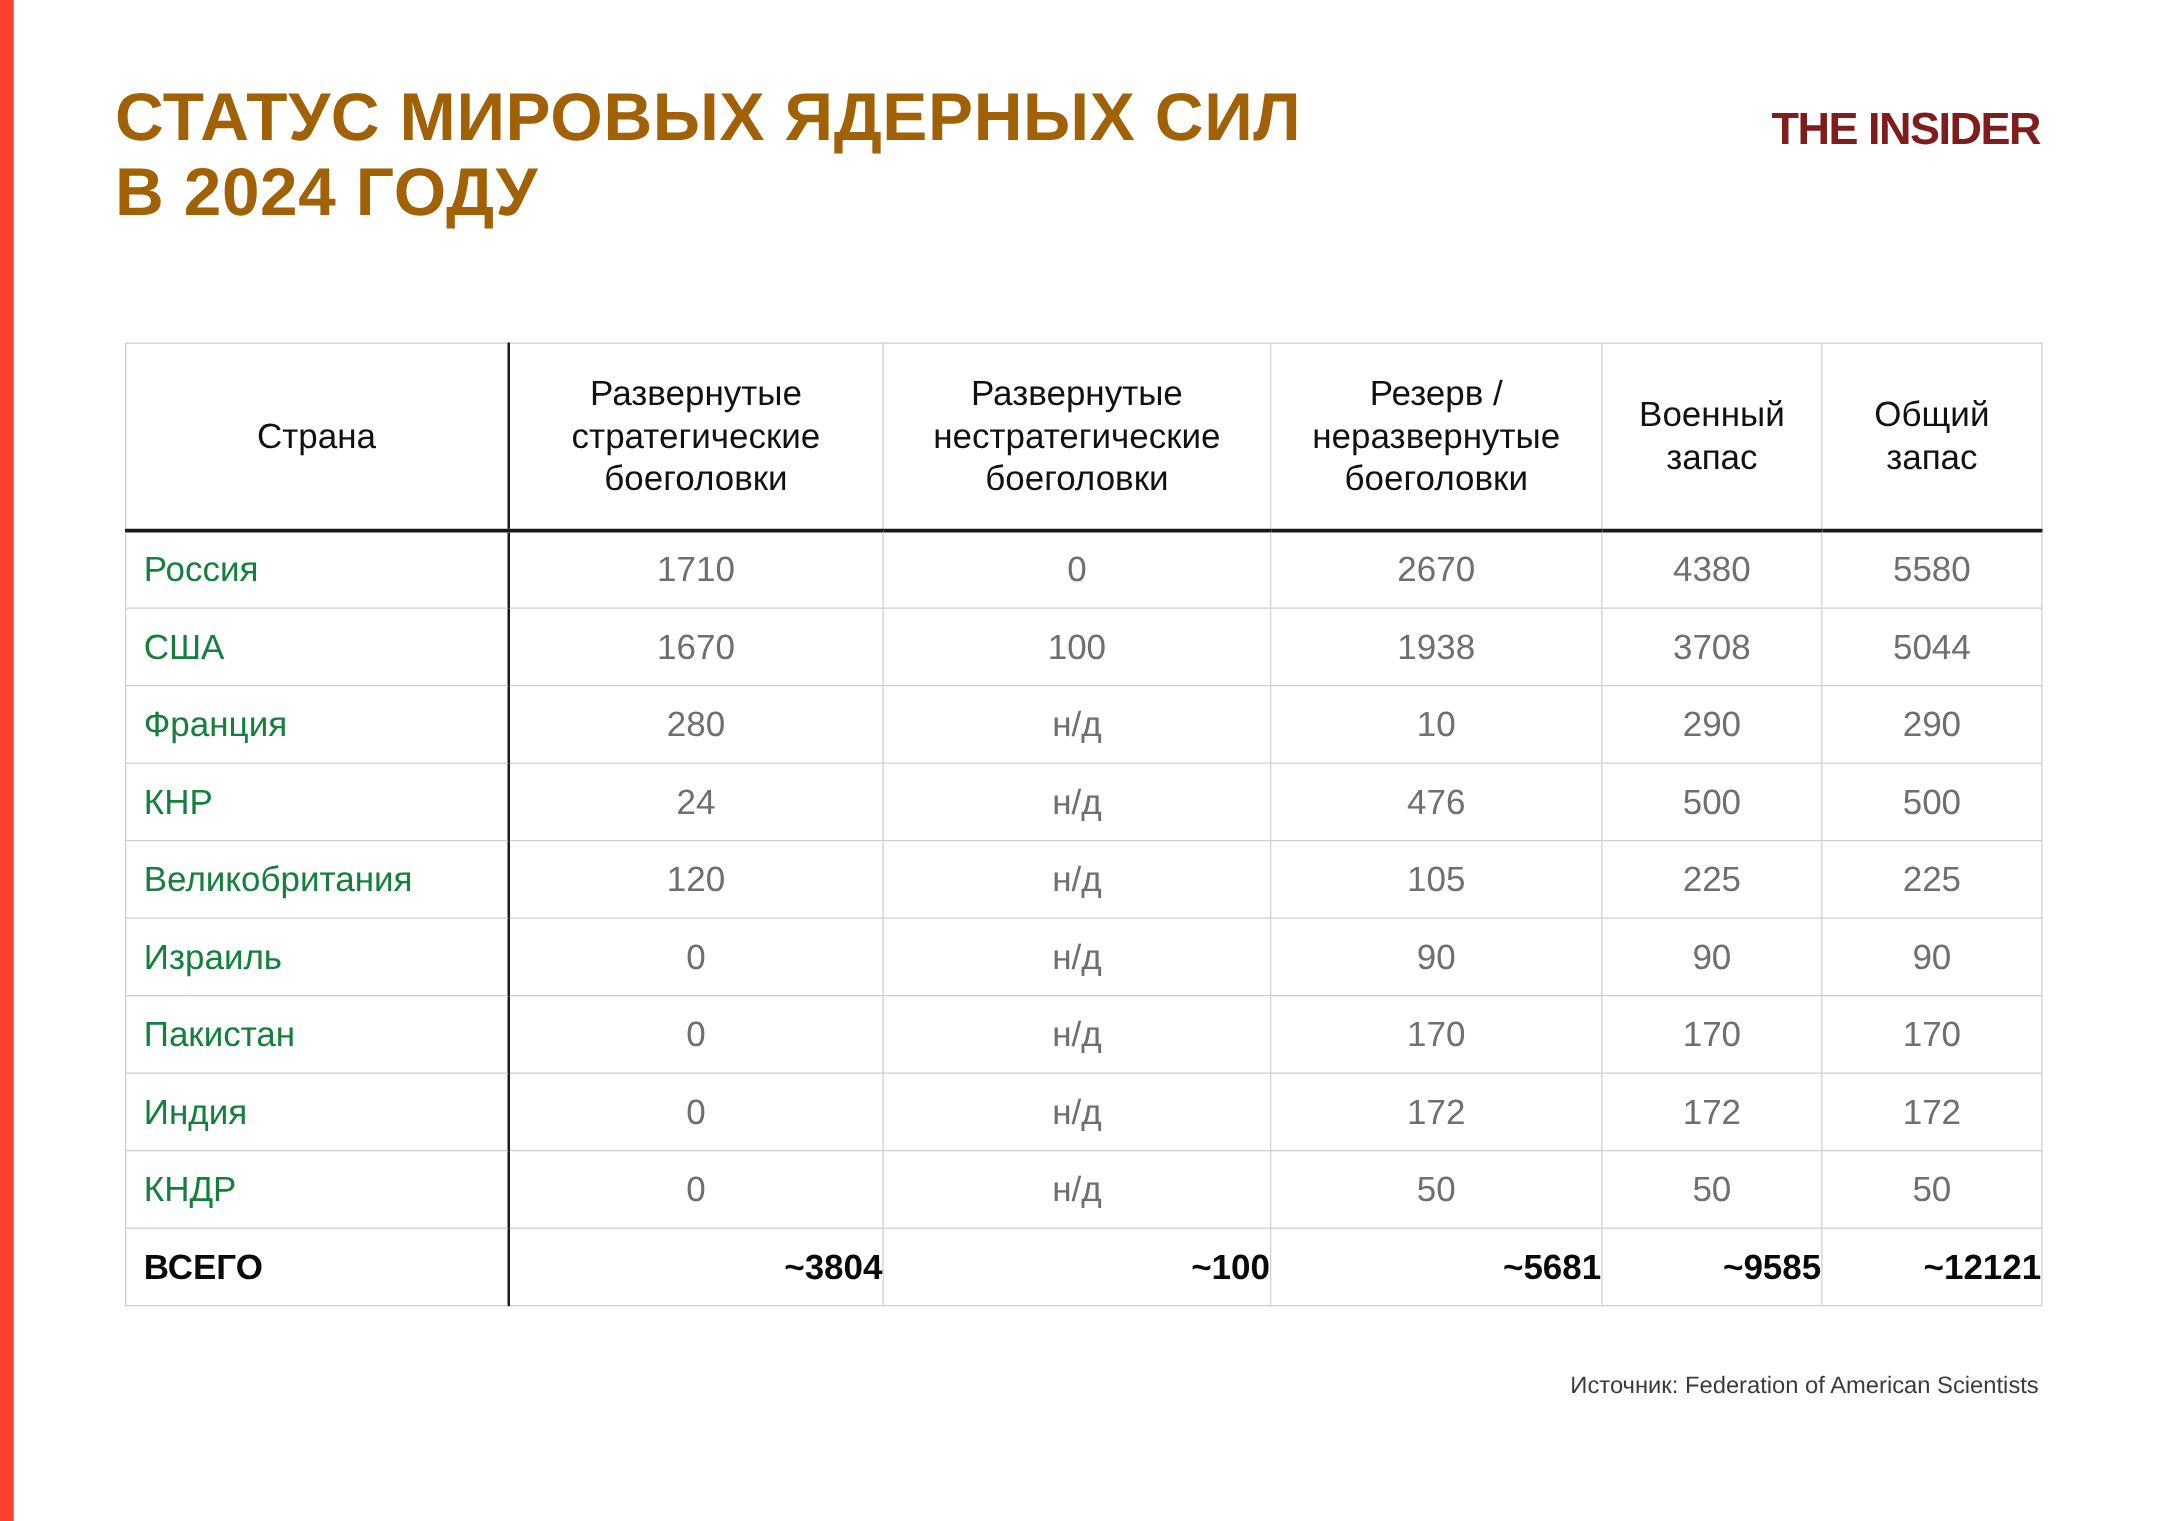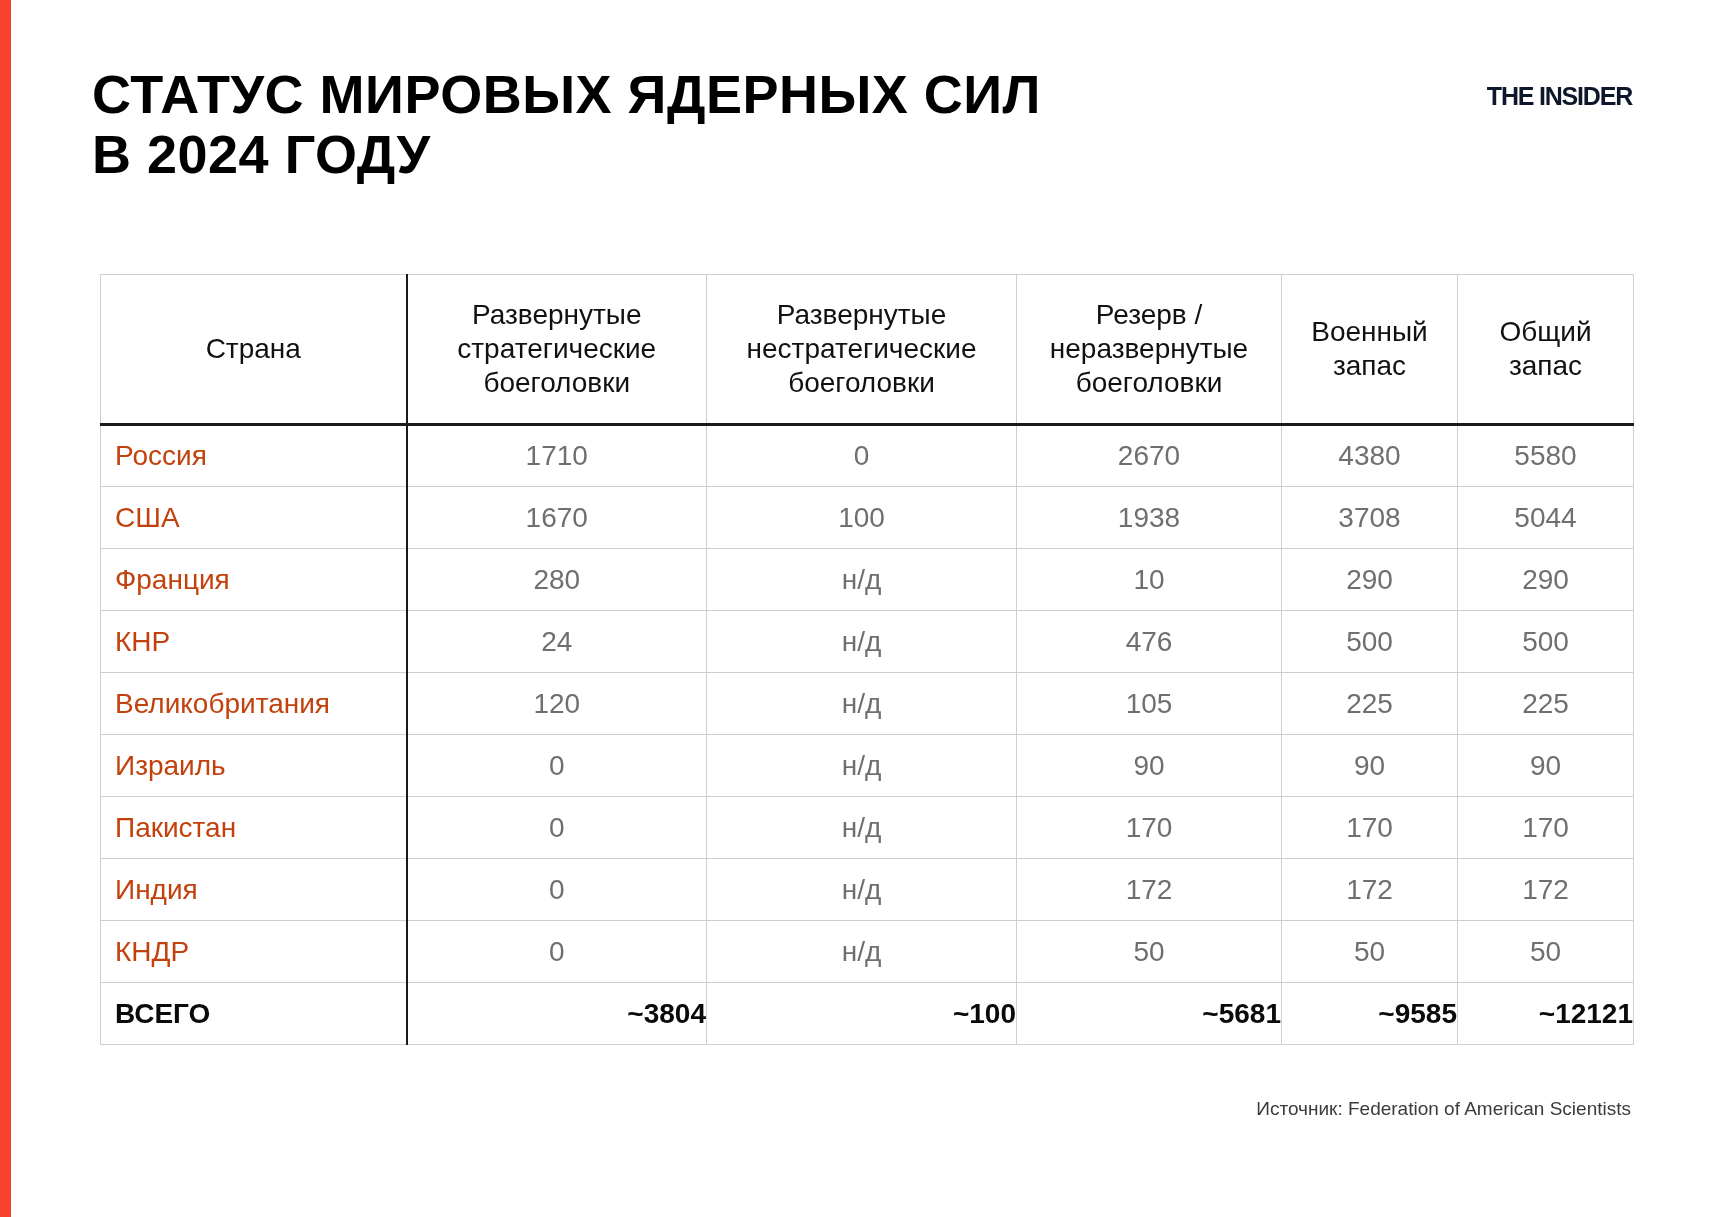--- a/index.html
+++ b/index.html
@@ -9,27 +9,27 @@
     font-family: "Liberation Sans", "DejaVu Sans", sans-serif;
     overflow: hidden;
     position: relative;
   }
   .red-bar {
     position: absolute; left: 0; top: 0;
     width: 11px; height: 1217px;
   }
   .page-title {
     position: absolute; left: 92px; top: 64px;
-    font-size: 54px; font-weight: 700; color: #000000;
+    font-size: 54px; font-weight: 700; color: #a16207;
     line-height: 60px; letter-spacing: 0.5px;
     white-space: pre-line;
   }
   .logo {
     position: absolute; right: 100px; top: 82px;
-    font-size: 25px; font-weight: 700; color: #0f172a;
+    font-size: 36px; font-weight: 700; color: #7f1d1d;
     letter-spacing: -1.2px;
     font-stretch: condensed;
   }
   .table-wrap {
     position: absolute; left: 100px; top: 274px; width: 1533px;
   }
   table.data-table {
     border-collapse: collapse;
     table-layout: fixed;
     width: 1533px;
@@ -50,21 +50,21 @@
     padding: 6px 10px;
   }
   .data-table tbody td { height: 62px; }
   .data-table th:first-child,
   .data-table td:first-child {
     border-right: 2px solid #1a1a1a;
   }
   .data-table td.country-cell {
     text-align: left;
     padding-left: 14px;
-    color: #c2410c;
+    color: #15803d;
   }
   .data-table td.num-cell {
     text-align: center;
     color: #6f6f6f;
     margin-top: 12px;
   }
   .data-table tr.total-row td {
     color: #0a0a0a;
     font-weight: 700;
   }

